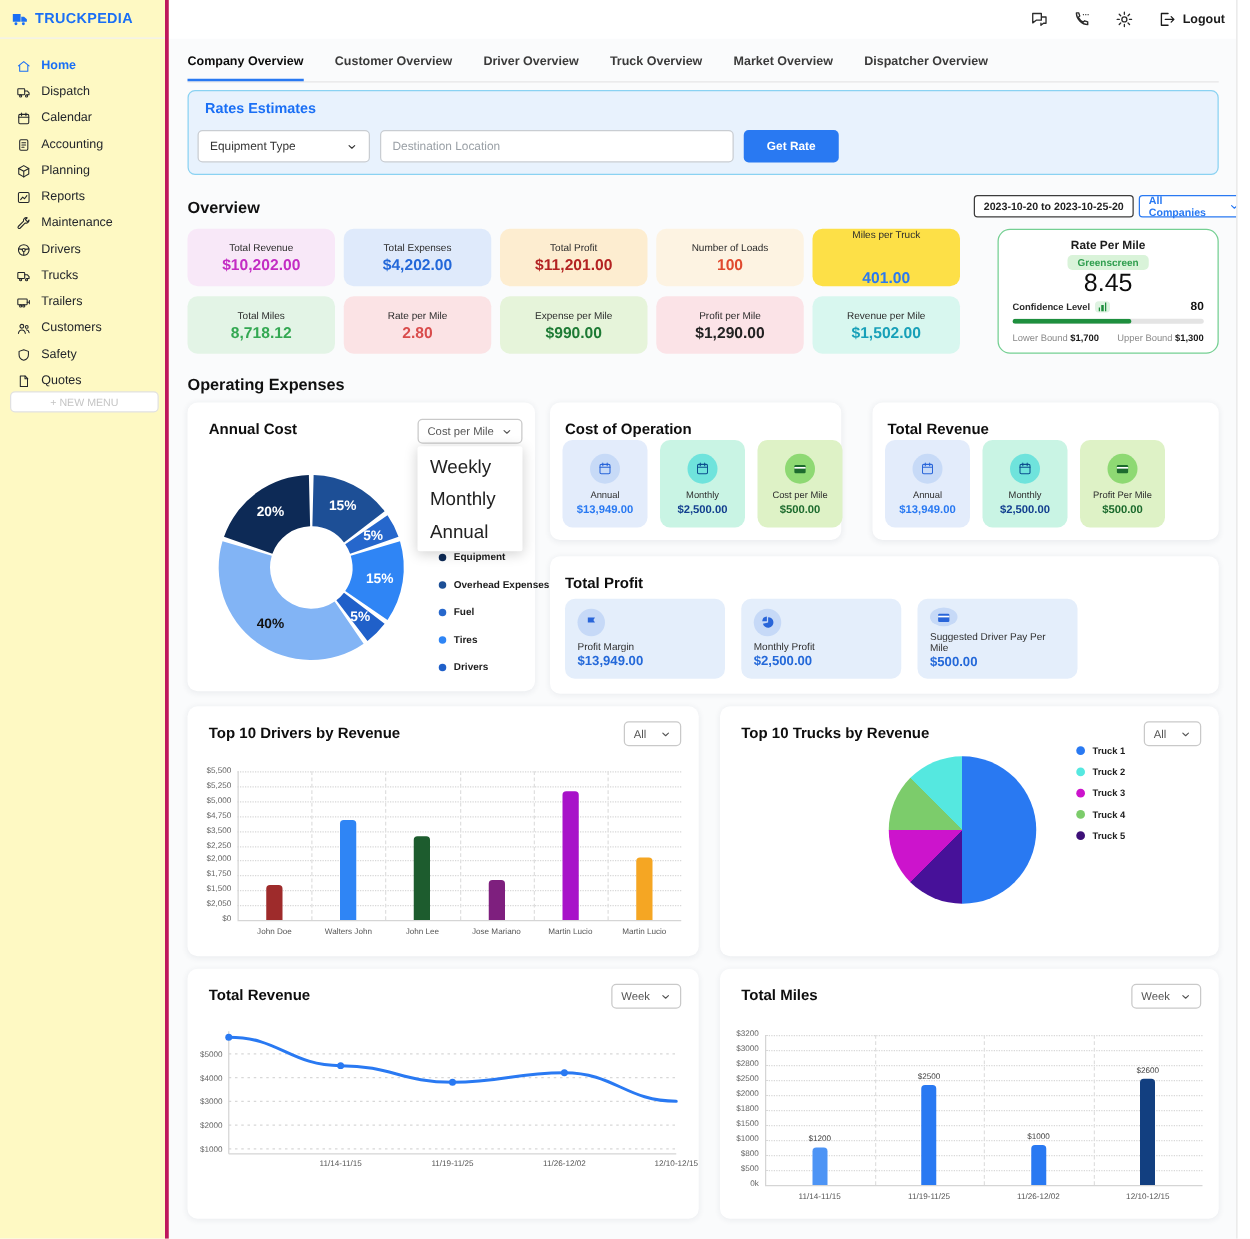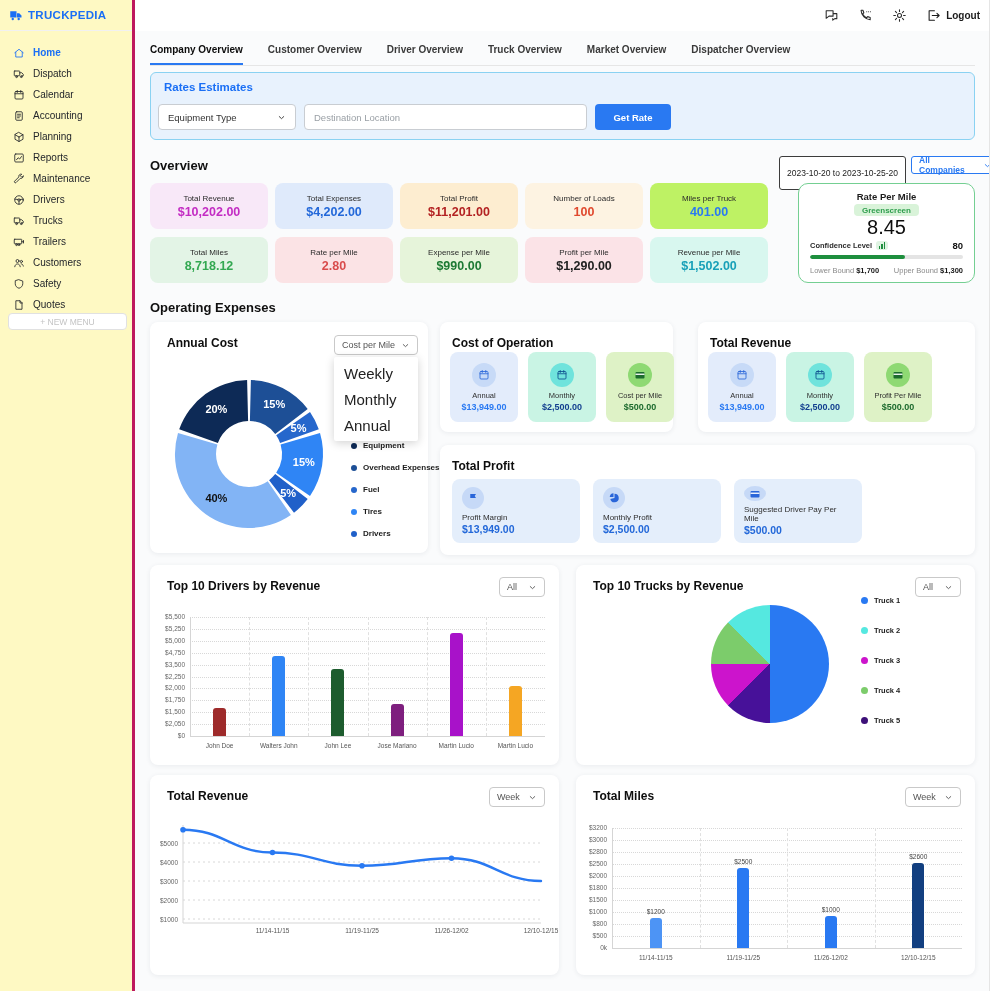--- a/index.html
+++ b/index.html
@@ -29,21 +29,21 @@
   .rates-title{font-size:11.5px;font-weight:bold;color:#1a6ff5}
   .rates-row{position:absolute;left:7px;right:7px;top:31px;display:flex;gap:8px}
   .sel,.inp{height:26px;background:#fff;border:1px solid #c9cdd2;border-radius:4px;font-size:9.5px;color:#333;display:flex;align-items:center;padding:0 9px}
   .sel{width:138px;justify-content:space-between;cursor:pointer}
   .inp{width:283px}
   .inp input{border:none;outline:none;width:100%;font-size:9.5px;font-family:inherit;color:#333;background:transparent}
   .inp input::placeholder{color:#9aa0a6}
   .btn-primary{width:76px;height:26px;background:#2979f2;border:none;border-radius:4px;color:#fff;font-weight:bold;font-size:9.5px;cursor:pointer;font-family:inherit}
   
   .sec-title{position:absolute;font-size:13px;font-weight:bold;color:#101010}
-  .date-box{position:absolute;top:156px;left:779px;height:18px;border:1px solid #3c3c3c;border-radius:3px;font-size:8.5px;font-weight:normal;color:#222;display:flex;align-items:center;padding:16px 7px;background:#fff;cursor:pointer}
+  .date-box{position:absolute;top:156px;left:779px;height:18px;border:1px solid #3c3c3c;border-radius:3px;font-size:8.5px;font-weight:bold;color:#222;display:flex;align-items:center;padding:0 7px;background:#fff;cursor:pointer}
   .company-box{position:absolute;top:156px;left:911px;height:18px;border:1px solid #2979f2;border-radius:3px;font-size:8.5px;font-weight:bold;color:#2979f2;display:flex;align-items:center;gap:5px;padding:0 7px;background:#fff;cursor:pointer}
   
   .stats{position:absolute;left:150px;top:183px;width:632px;display:flex;flex-wrap:wrap;column-gap:7px;row-gap:8px}
   .stat-card{width:118px;height:46px;border-radius:8px;display:flex;flex-direction:column;align-items:center;justify-content:center;gap:2px}
   .stat-label{font-size:8px;color:#2b2b2b}
   .stat-value{font-size:12.5px;font-weight:bold}
   .rpm{position:absolute;left:798px;top:183px;width:177px;height:100px;background:#fff;border:1.5px solid #74cf92;border-radius:10px;padding:7px 11px;display:flex;flex-direction:column;align-items:center}
   .rpm-title{font-size:9.5px;font-weight:bold;color:#1c1c1c}
   .rpm-badge{background:#d9f3d9;color:#2f9e4e;font-size:8px;font-weight:bold;border-radius:4px;padding:1.5px 8px;margin-top:2px}
   .rpm-value{font-size:20px;font-weight:400;color:#0d0d0d;line-height:1.15}
@@ -307,21 +307,21 @@
         <div class="stat-value" style="color:#2368d9">$4,202.00</div>
       </div>
       <div class="stat-card" style="background: rgb(253, 237, 208);">
         <div class="stat-label">Total Profit</div>
         <div class="stat-value" style="color:#b32222">$11,201.00</div>
       </div>
       <div class="stat-card" style="background: rgb(253, 243, 226);">
         <div class="stat-label">Number of Loads</div>
         <div class="stat-value" style="color:#e0492e">100</div>
       </div>
-      <div class="stat-card" style="background: #bef264;">
+      <div class="stat-card" style="background: #fde047; justify-content: space-between;">
         <div class="stat-label">Miles per Truck</div>
         <div class="stat-value" style="color:#2979f2">401.00</div>
       </div>
       <div class="stat-card" style="background: rgb(227, 244, 230);">
         <div class="stat-label">Total Miles</div>
         <div class="stat-value" style="color:#33a852">8,718.12</div>
       </div>
       <div class="stat-card" style="background: rgb(251, 227, 229);">
         <div class="stat-label">Rate per Mile</div>
         <div class="stat-value" style="color:#d94c4c">2.80</div>
@@ -588,21 +588,21 @@
     <div class="panel-title">Top 10 Trucks by Revenue</div>
     <div class="chip-select" style="top:12px;right:14px;width:46px">
       <span>All</span>
       <span style="display: inline-flex;">
           <svg viewBox="0 0 24 24" fill="none" stroke="currentColor" stroke-width="2.4" stroke-linecap="round" stroke-linejoin="round" style="width:9px;height:9px;display:block">
             <path d="M6 9.5 12 15l6-5.5"></path>
           </svg>
         </span>
     </div>
     <div class="pie" id="trucks-pie" style="left: 135px; top: 40px; width: 118px; height: 118px; background: conic-gradient(rgb(41, 121, 242) 0%, rgb(41, 121, 242) 50%, rgb(71, 17, 153) 50%, rgb(71, 17, 153) 62.5%, rgb(204, 20, 204) 62.5%, rgb(204, 20, 204) 75%, rgb(124, 204, 107) 75%, rgb(124, 204, 107) 87.5%, rgb(85, 232, 224) 87.5%, rgb(85, 232, 224) 100%);"></div>
-    <div class="legend-col" style="left:285px;top:31px;gap:21px" id="trucks-legend">
+    <div class="legend-col" style="left:285px;top:31px;gap:8px" id="trucks-legend">
         <div class="legend-item" style="font-size: 7.5px;">
           <span class="legend-dot" style="width:7px;height:7px;background:#2979f2"></span>
           <span>Truck 1</span>
         </div>
         <div class="legend-item" style="font-size: 7.5px;">
           <span class="legend-dot" style="width:7px;height:7px;background:#55e8e0"></span>
           <span>Truck 2</span>
         </div>
         <div class="legend-item" style="font-size: 7.5px;">
           <span class="legend-dot" style="width:7px;height:7px;background:#cc14cc"></span>

